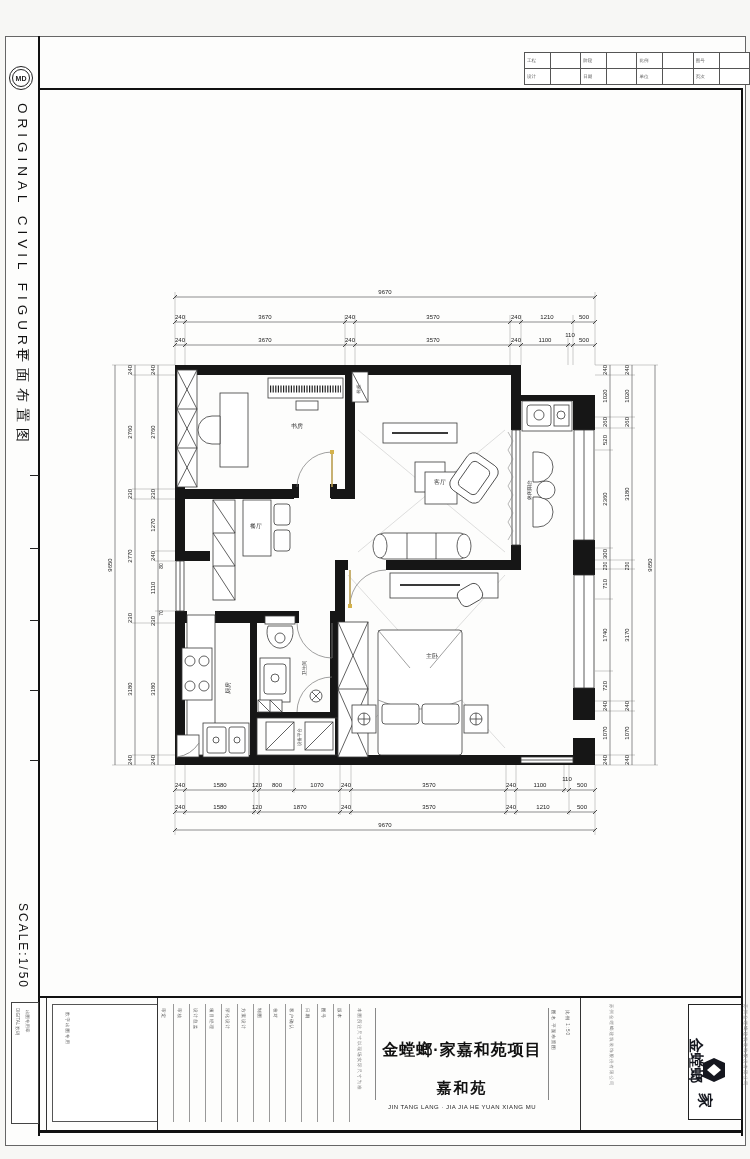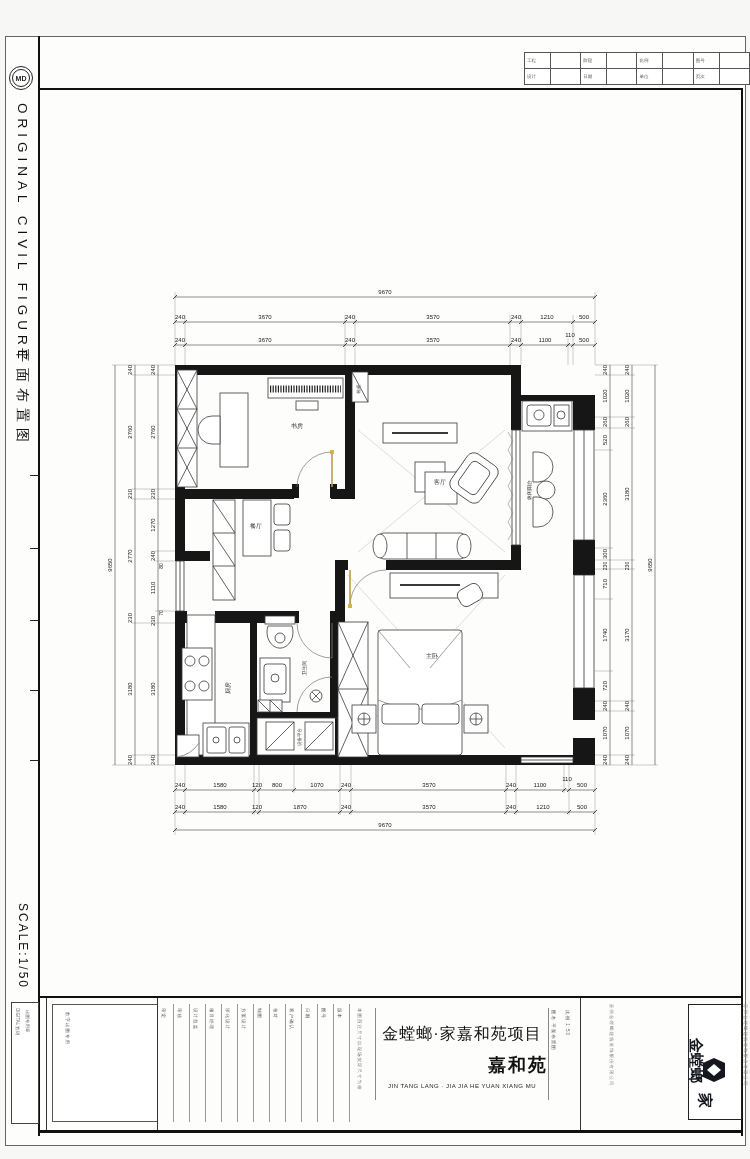--- a/index.html
+++ b/index.html
@@ -24,22 +24,22 @@
   #side-box-t1{left:20px;top:1008px;font-size:4.5px;color:#666;}
   #side-box-t2{left:30px;top:1010px;font-size:4.5px;color:#666;}
   
   #info-table{left:524px;top:52px;border-collapse:collapse;background:#fff;}
   #info-table td{border:0.5px solid #555;height:15px;font-size:4.5px;color:#555;padding:0 2px;}
   td.lbl{width:24px;} td.val{width:30px;}
   
   .tb-line{position:absolute;background:#333;}
   .micro-v{position:absolute;transform-origin:left top;transform:rotate(90deg);font-size:4.5px;color:#555;white-space:nowrap;letter-spacing:1px;}
   #title-box{left:375px;top:1008px;width:172px;height:92px;border-left:1px solid #888;border-right:1px solid #888;text-align:center;color:#111;}
-  #title-cn{font-size:16px;font-weight:normal;margin-top:16px;letter-spacing:1px;}
-  #title-sub{font-size:18px;font-weight:bold;margin-top:8px;letter-spacing:2px;text-align:right;}
+  #title-cn{font-size:16px;font-weight:bold;margin-top:32px;letter-spacing:1px;}
+  #title-sub{font-size:15px;font-weight:bold;margin-top:18px;letter-spacing:2px;}
   #title-en{font-size:6px;margin-top:6px;letter-spacing:0.5px;color:#222;}
   #logo-box{left:688px;top:1004px;width:52px;height:114px;border:1.5px solid #222;background:#fff;}
   .lb-rot{position:absolute;transform-origin:center;}
 </style>
 </head>
 <body>
 <div id="page">
 
 <div class="abs" id="outer-border"></div>
 <div class="abs" id="side-divider"></div>

